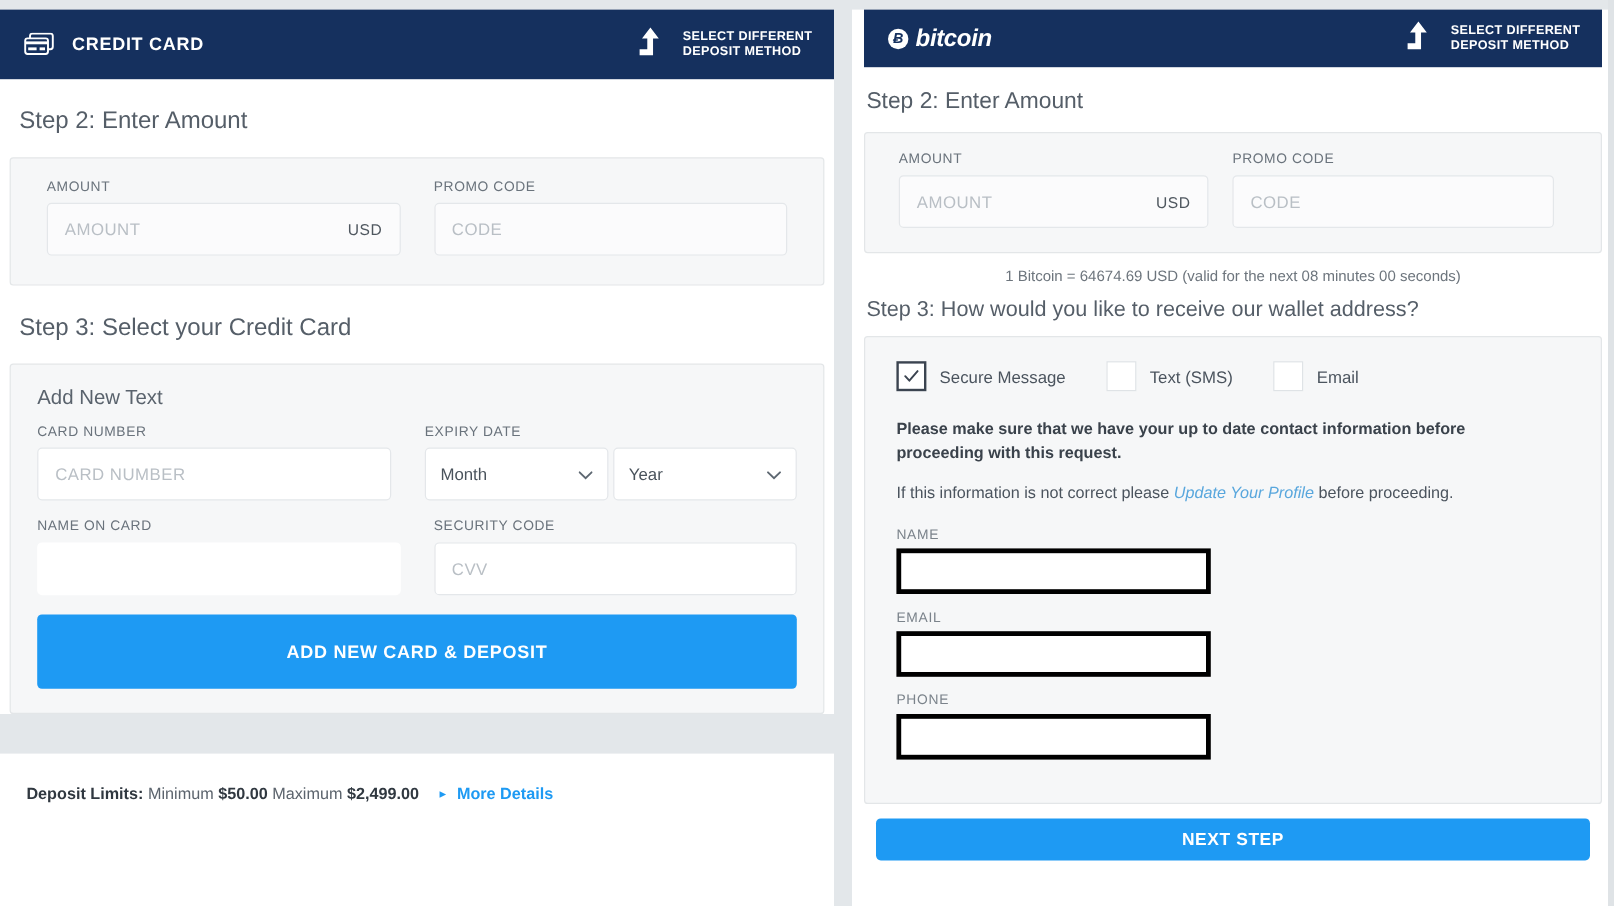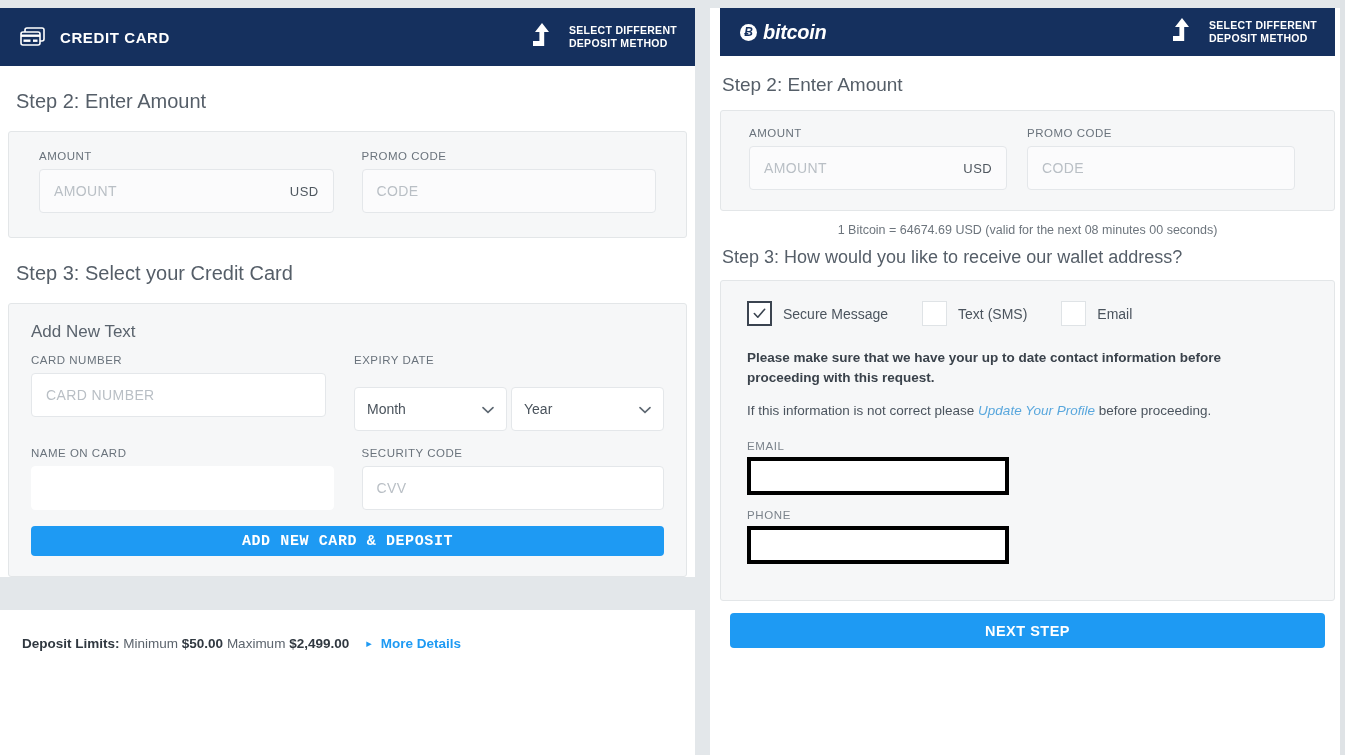--- a/index.html
+++ b/index.html
@@ -83,34 +83,34 @@
   .fld .suffix { margin-left: auto; color: #4f575f; font-size: 13px; letter-spacing:.4px;}
   .w-amount { width: 295px; }
   .w-promo  { width: 295px; }
 
   
   .card-panel { padding: 18px 22px 20px 22px; }
   .card-panel-title { font-size: 17px; color: #5a636d; margin-bottom: 12px; }
   .row { display: flex; gap: 28px; margin-bottom: 16px; }
   .w-cardnum { width: 310px; }
   .w-expiry { width: 310px; }
-  .sel-row { display: flex; gap: 4px; margin-top: 14px; }
+  .sel-row { display: flex; gap: 4px; }
   .sel {
     background: #ffffff; border: 1px solid #e4e7ea; border-radius: 4px;
     height: 44px; width: 153px;
     display: flex; align-items: center; padding: 0 12px;
     font-size: 14px; color: #4a535c;
   }
   .sel .chev { margin-left: auto; }
   .fld.white { background: #ffffff; }
   .btn-primary {
     background: #1e9af3; color: #fff; border: none; border-radius: 4px;
-    width: 100%; height: 30px;
+    width: 100%; height: 62px;
     font-size: 15px; font-weight: bold; letter-spacing: .6px;
-    font-family: Liberation Mono, monospace;
+    font-family: Liberation Sans, sans-serif;
     cursor: pointer;
   }
 
   
   .limits { font-size: 13.5px; color: #5c646d; padding-top: 26px; display: flex; align-items: center; gap: 0; }
   .limits b { color: #303840; }
   .limits .amt { color: #303840; font-weight: bold; }
   .limits .tri { color: #1e9af3; margin: 0 9px 0 17px; font-size: 11px; }
   .limits .more { color: #1e9af3; font-weight: bold; font-size: 13.5px; text-decoration: none; }
 
@@ -366,20 +366,24 @@
           <span class="cblabel">Email</span>
         </div>
 
         <div class="notice-bold">Please make sure that we have your up to date contact information before proceeding with this request.</div>
 
         <div class="notice">
           <span>If this information is not correct please </span><a href="#">Update Your Profile</a><span> before proceeding.</span>
         </div>
 
         <div>
+          <div class="rlabel">NAME</div>
+          <div class="bfld"></div>
+        </div>
+        <div>
           <div class="rlabel">EMAIL</div>
           <div class="bfld"></div>
         </div>
         <div>
           <div class="rlabel">PHONE</div>
           <div class="bfld"></div>
         </div>
       </div>
 
       <div class="next-wrap">

